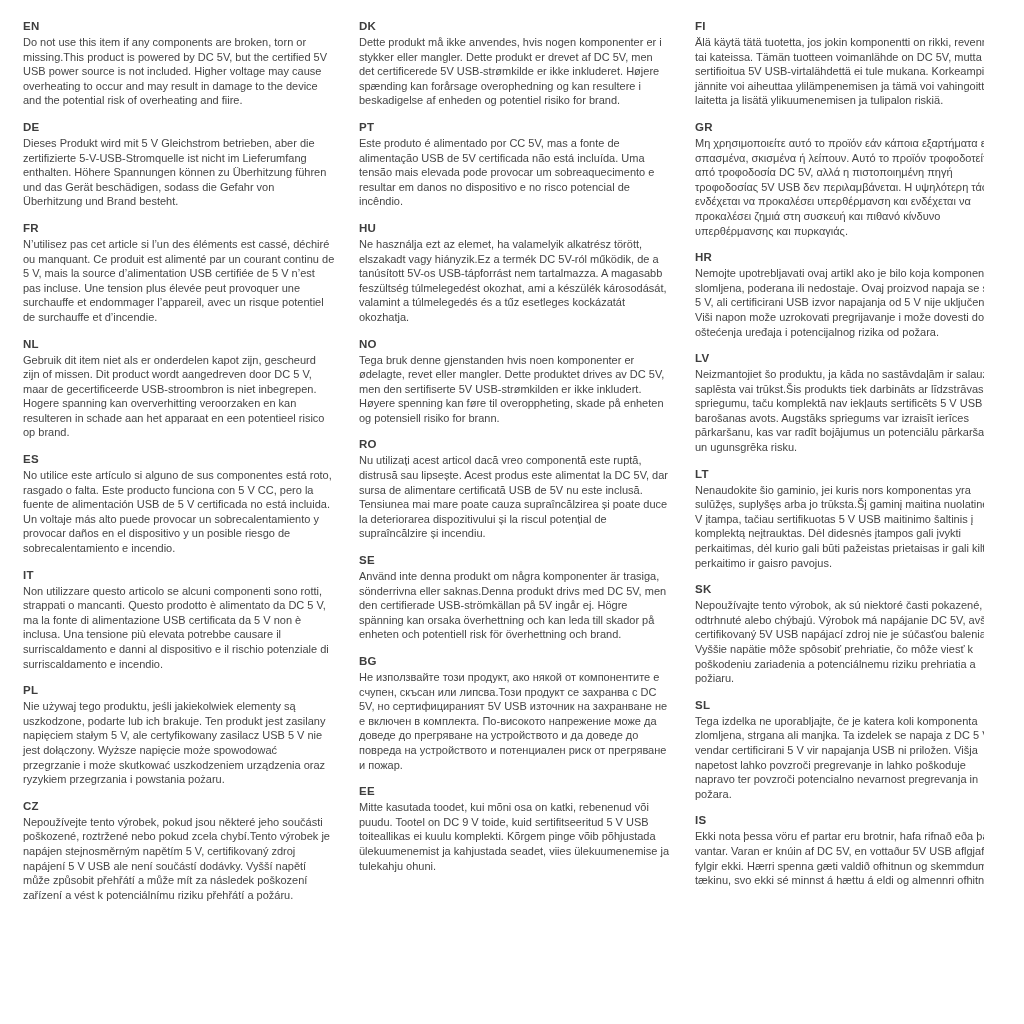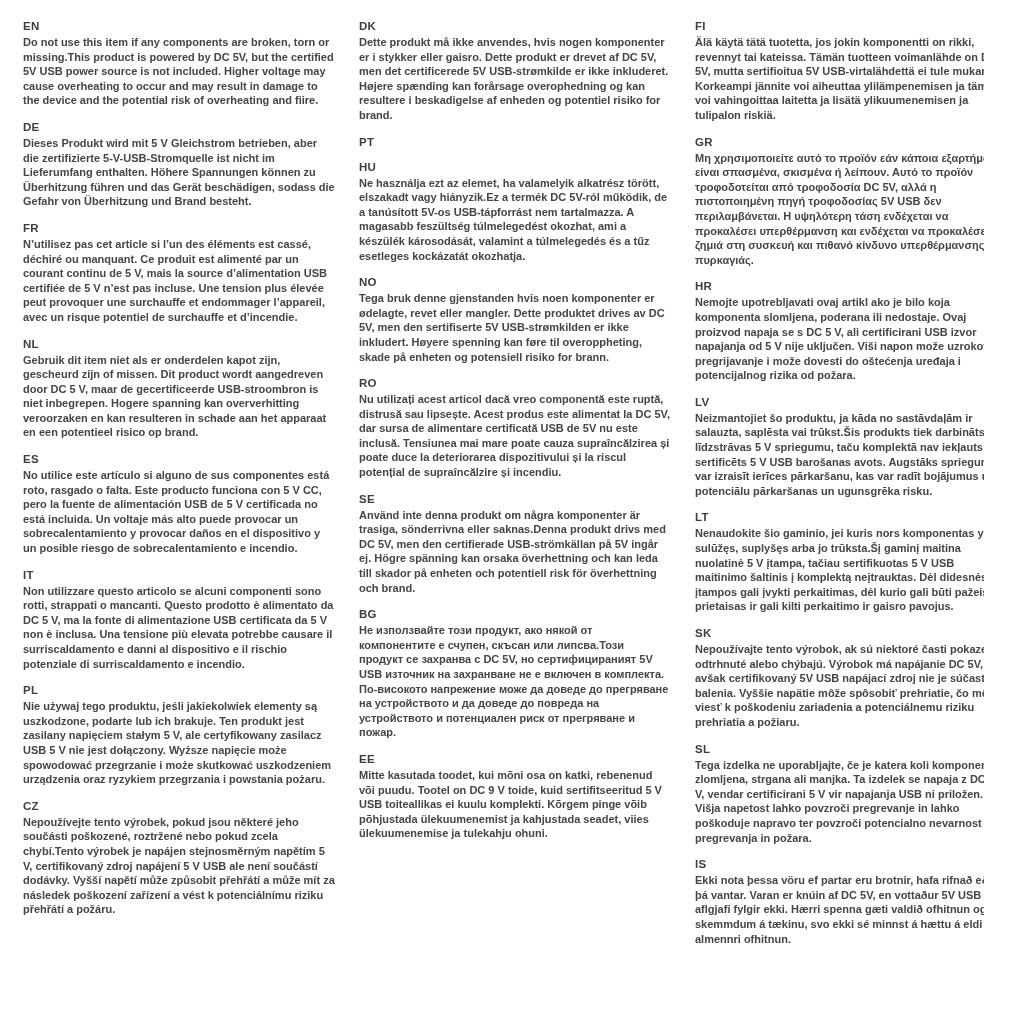--- a/index.html
+++ b/index.html
@@ -34,21 +34,21 @@
     font-weight: bold;
     color: #3d3d3d;
     letter-spacing: 0.3px;
     margin: 0 0 3px 0;
   }
   .warning-text {
     font-size: 11px;
     line-height: 14.6px;
     color: #454545;
     margin: 0;
-    font-weight: 700;
+    font-weight: 400;
   }
 </style>
 </head>
 <body>
 
 <div class="page">
   <div class="columns">
     <div class="column">
         <div class="section">
           <div class="lang-code">EN</div>
@@ -79,24 +79,25 @@
           <p class="warning-text">Nie używaj tego produktu, jeśli jakiekolwiek elementy są uszkodzone, podarte lub ich brakuje. Ten produkt jest zasilany napięciem stałym 5 V, ale certyfikowany zasilacz USB 5 V nie jest dołączony. Wyższe napięcie może spowodować przegrzanie i może skutkować uszkodzeniem urządzenia oraz ryzykiem przegrzania i powstania pożaru.</p>
         </div>
         <div class="section">
           <div class="lang-code">CZ</div>
           <p class="warning-text">Nepoužívejte tento výrobek, pokud jsou některé jeho součásti poškozené, roztržené nebo pokud zcela chybí.Tento výrobek je napájen stejnosměrným napětím 5 V, certifikovaný zdroj napájení 5 V USB ale není součástí dodávky. Vyšší napětí může způsobit přehřátí a může mít za následek poškození zařízení a vést k potenciálnímu riziku přehřátí a požáru.</p>
         </div>
       </div>
     <div class="column">
         <div class="section">
           <div class="lang-code">DK</div>
-          <p class="warning-text">Dette produkt må ikke anvendes, hvis nogen komponenter er i stykker eller gaisro. Dette produkt er drevet af DC 5V, men det certificerede 5V USB-strømkilde er ikke inkluderet. Højere spænding kan forårsage overophedning og kan resultere i beskadigelse af enheden og potentiel risiko for brand.</p>
+          <p class="warning-text">Dette produkt må ikke anvendes, hvis nogen komponenter er i stykker eller mangler. Dette produkt er drevet af DC 5V, men det certificerede 5V USB-strømkilde er ikke inkluderet. Højere spænding kan forårsage overophedning og kan resultere i beskadigelse af enheden og potentiel risiko for brand.</p>
         </div>
         <div class="section">
           <div class="lang-code">PT</div>
+          <p class="warning-text">Este produto é alimentado por CC 5V, mas a fonte de alimentação USB de 5V certificada não está incluída. Uma tensão mais elevada pode provocar um sobreaquecimento e resultar em danos no dispositivo e no risco potencial de incêndio.</p>
         </div>
         <div class="section">
           <div class="lang-code">HU</div>
           <p class="warning-text">Ne használja ezt az elemet, ha valamelyik alkatrész törött, elszakadt vagy hiányzik.Ez a termék DC 5V-ról működik, de a tanúsított 5V-os USB-tápforrást nem tartalmazza. A magasabb feszültség túlmelegedést okozhat, ami a készülék károsodását, valamint a túlmelegedés és a tűz esetleges kockázatát okozhatja.</p>
         </div>
         <div class="section">
           <div class="lang-code">NO</div>
           <p class="warning-text">Tega bruk denne gjenstanden hvis noen komponenter er ødelagte, revet eller mangler. Dette produktet drives av DC 5V, men den sertifiserte 5V USB-strømkilden er ikke inkludert. Høyere spenning kan føre til overoppheting, skade på enheten og potensiell risiko for brann.</p>
         </div>
         <div class="section">

